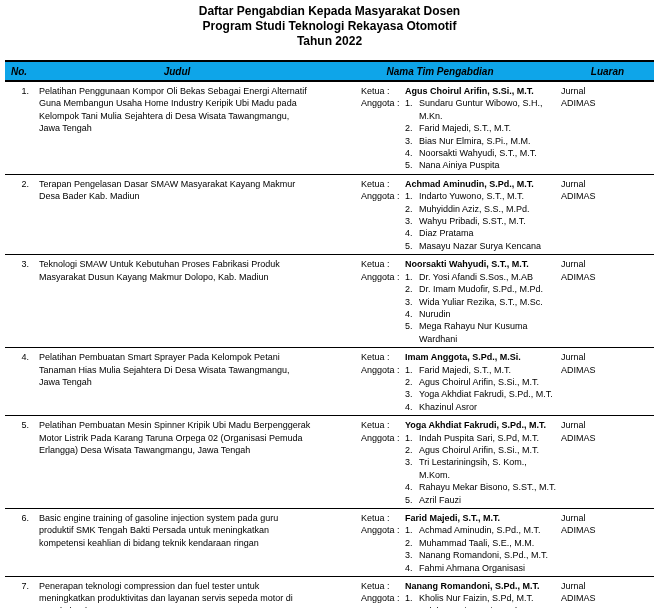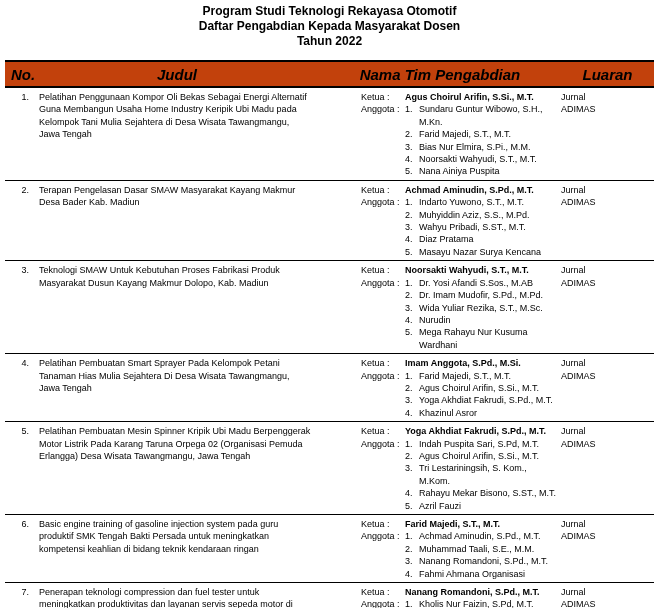--- a/index.html
+++ b/index.html
@@ -28,26 +28,26 @@
     border-collapse: collapse;
     table-layout: fixed;
     font-size: 9px;
   }
   col.c-no     { width: 30px; }
   col.c-judul  { width: 284px; }
   col.c-nama   { width: 242px; }
   col.c-luaran { width: 93px; }
 
   thead th {
-    background: #c2410c;
+    background: #0ea5e9;
     border-top: 2px solid #000;
     border-bottom: 2.5px solid #000;
     font-style: italic;
     font-weight: bold;
-    font-size: 15px;
+    font-size: 10px;
     padding: 4px 2px 3px 2px;
     text-align: center;
   }
   thead th.h-no { text-align: left; padding-left: 6px; }
 
   tbody td {
     border-bottom: 1px solid #000;
     vertical-align: top;
     padding: 3px 2px 2px 2px;
     line-height: 12.4px;
@@ -75,22 +75,22 @@
   .members { flex: 1 1 auto; }
   .member { display: flex; }
   .m-no { flex: 0 0 14px; }
   .m-name { flex: 1 1 auto; }
 </style>
 </head>
 <body>
 
 <div class="page">
   <div class="doc-title">
+    <div>Daftar Pengabdian Kepada Masyarakat Dosen</div>
     <div>Program Studi Teknologi Rekayasa Otomotif</div>
-    <div>Daftar Pengabdian Kepada Masyarakat Dosen</div>
     <div>Tahun 2022</div>
   </div>
 
   <table class="main">
     <colgroup>
       <col class="c-no">
         <col class="c-judul">
         <col class="c-nama">
         <col class="c-luaran">
     </colgroup>

